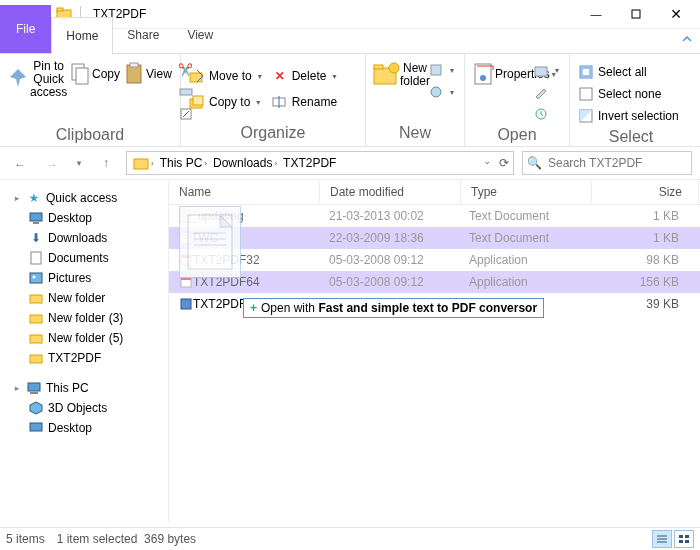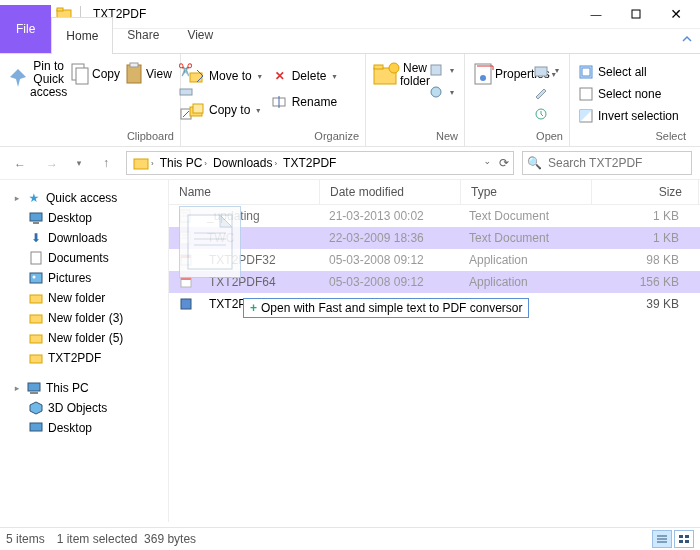--- a/index.html
+++ b/index.html
@@ -10,21 +10,21 @@
 .titlebar .winbtns div{width:40px;height:28px;display:flex;align-items:center;justify-content:center;font-size:11px}
 .titlebar .sep{width:1px;height:16px;background:#ccc;margin:0 4px}
 .tabbar{height:24px;display:flex;align-items:flex-end;border-bottom:1px solid #ddd;background:#fff;position:relative}
 .tabbar .file{background:#8b5cf6;color:#fff;height:24px;padding:12px 16px;display:flex;align-items:center;font-size:12px}
 .tabbar .tab{height:24px;padding:6px 14px;display:flex;align-items:center;color:#444;font-size:12px}
 .tabbar .tab.active{border-top:1px solid #ddd;border-left:1px solid #ddd;border-right:1px solid #ddd;background:#fff;margin-bottom:-1px;color:#333}
 .tabbar .chev{position:absolute;right:6px;top:3px;color:#666}
 .ribbon{height:92px;background:#fff;border-bottom:1px solid #e5e5e5;display:flex}
 .rgroup{border-right:1px solid #e5e5e5;padding:4px 6px;display:flex;flex-direction:column;justify-content:space-between}
 .rgroup .body{display:flex;align-items:flex-start;gap:6px;flex:1}
-.rgroup .lbl{text-align:right;color:#666;font-size:11px;padding-top:2px}
+.rgroup .lbl{text-align:center;color:#666;font-size:16px;padding-top:2px}
 .bigbtn{display:flex;flex-direction:row;align-items:center;justify-content:flex-start;width:48px;padding-top:2px;text-align:center;line-height:1.1}
 .bigbtn .ic{width:28px;height:28px;margin-bottom:2px;display:flex;align-items:center;justify-content:center}
 .smallcol{display:flex;flex-direction:column;gap:2px;justify-content:flex-start;padding-top:2px}
 .smallrow{display:flex;align-items:center;gap:4px;height:20px;padding:0 2px;white-space:nowrap}
 .smallrow .ic{width:16px;height:16px;display:flex;align-items:center;justify-content:center}
 .caret{font-size:8px;color:#666;margin-left:2px}
 .addrrow{height:32px;display:flex;align-items:center;gap:8px;padding:0 8px;border-bottom:1px solid #eee}
 .navbtn{width:24px;height:24px;display:flex;align-items:center;justify-content:center;color:#777}
 .addrbar{flex:1;height:22px;border:1px solid #ccc;display:flex;align-items:center;padding:0 4px;gap:2px}
 .addrbar .seg{display:flex;align-items:center;gap:2px;padding:0 2px}
@@ -37,29 +37,29 @@
 .sbitem{display:flex;align-items:center;gap:4px;height:20px;padding-left:8px}
 .sbitem.sub{padding-left:24px}
 .sbitem .exp{width:10px;text-align:center;color:#888;font-size:9px}
 .sbitem .ic{width:16px;height:16px;display:flex;align-items:center;justify-content:center}
 .filearea{flex:1;position:relative;overflow:hidden}
 .colheaders{height:24px;border-bottom:1px solid #eee;display:flex;align-items:flex-end;color:#555;font-size:12px}
 .colheaders>div{padding-left:10px;border-right:1px solid #eee;height:100%;display:flex;align-items:center}
 .col-name{width:140px}.col-date{width:130px}.col-type{width:120px}.col-size{width:80px;justify-content:flex-end;padding-right:16px;border-right:none}
 .filelist .row{height:22px;display:flex;align-items:center;font-size:12px}
 .filelist .row>div{padding-left:10px}
-.filelist .row .c-name{width:140px;display:flex;align-items:center;gap:16px}
+.filelist .row .c-name{width:140px;display:flex;align-items:center;gap:0}
 .filelist .row .c-date{width:130px;color:#555}
 .filelist .row .c-type{width:120px;color:#555}
 .filelist .row .c-size{width:80px;text-align:right;padding-right:16px;color:#555}
 .filelist .row.sel{background:#c4b5fd}
 .filelist .row.ghost{opacity:.6}
 .dragghost{position:absolute;left:10px;top:26px;width:60px;height:70px;border:1px solid #b8d0e8;background:#fcfcfc;opacity:.85;pointer-events:none}
 .dragtip{position:absolute;left:74px;top:118px;border:1px solid #5a8fd6;background:#fff;padding:2px 6px;display:flex;align-items:center;gap:4px;font-size:12px;white-space:nowrap;z-index:3}
-.dragtip b{font-weight:400}
+.dragtip b{font-weight:700}
 .status{position:absolute;bottom:0;left:0;right:0;height:22px;border-top:1px solid #e5e5e5;display:flex;align-items:center;padding:0 6px;font-size:12px;color:#555;gap:12px}
 .status .viewsw{margin-left:auto;display:flex;gap:2px}
 .status .viewsw div{width:18px;height:16px;border:1px solid #9bc0e8;display:flex;align-items:center;justify-content:center}
 .status .viewsw div.active{background:#cde8ff}
 svg{display:block}
 </style>
 </head>
 <body>
 
 <div class="titlebar">
@@ -154,21 +154,21 @@
               </svg>
             </span>
           </div>
       </div>
     </div>
     <div class="lbl">Clipboard</div>
   </div>
 
   <div class="rgroup" style="width:172px">
     <div class="body">
-      <div class="smallcol" style="gap:14px;padding-top:8px">
+      <div class="smallcol" style="gap:6px;padding-top:8px">
         <div class="smallrow">
             <span class="ic">
               <svg width="16" height="16">
                 <rect x="1" y="5" width="12" height="9" fill="#ffd76a" stroke="#d9a400"></rect>
                 <path d="M8 2 L14 8 L8 14" stroke="#46a" fill="none"></path>
               </svg>
             </span>
             <span>Move to</span>
             <span class="caret">▾</span>
           </div>

